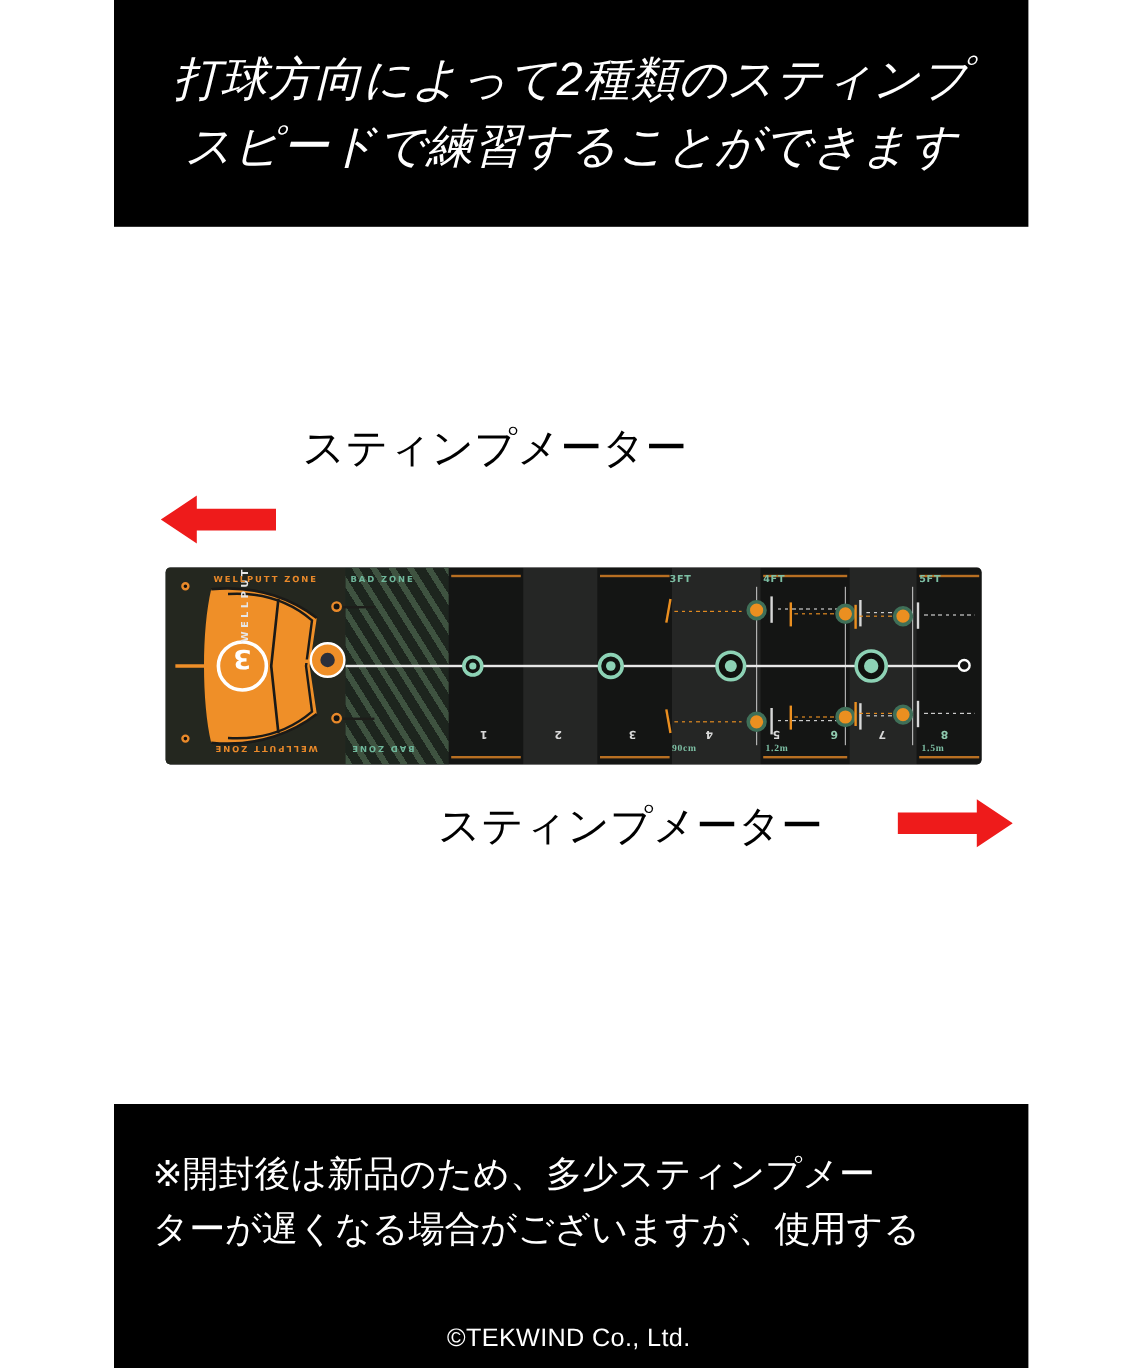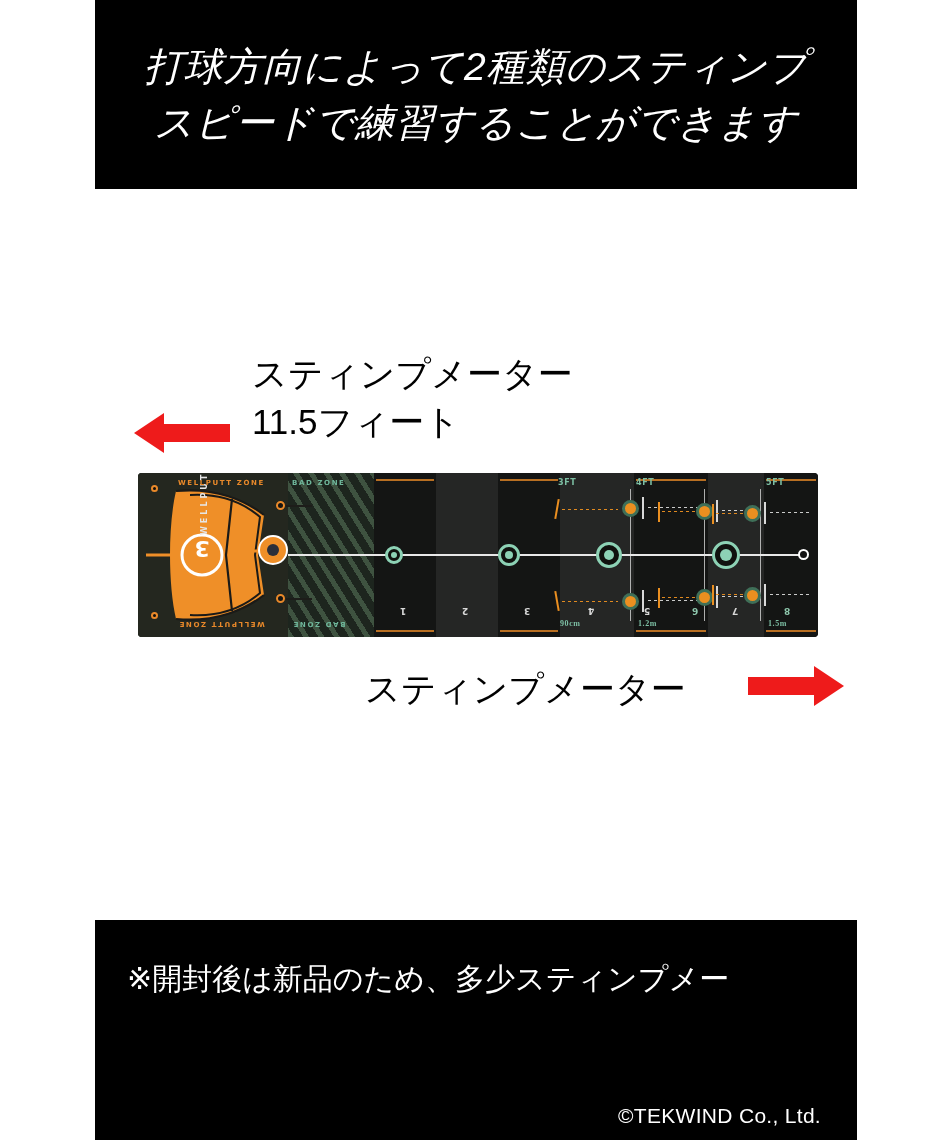--- a/index.html
+++ b/index.html
@@ -51,37 +51,38 @@
     flex-direction: column;
   }
   .note-line {
     font-size: 30px;
     line-height: 46px;
     letter-spacing: 0px;
     white-space: nowrap;
   }
   #copyright {
     margin-top: auto;
-    text-align: right;
+    text-align: center;
     font-size: 21px;
     padding-right: 6px;
     padding-bottom: 2px;
     letter-spacing: 0.3px;
   }
 
   
   .callout {
     position: absolute;
     color: #000000;
   }
   .callout-text {
     font-size: 35px;
     line-height: 48px;
     white-space: nowrap;
     font-weight: 500;
+    text-align: center;
   }
   #callout-top {
     left: 252px;
     top: 350px;
   }
   #callout-bottom {
     left: 365px;
     top: 665px;
   }
 
@@ -285,21 +286,20 @@
 </head>
 <body>
 
 <div class="banner" id="top-banner">
   <div class="banner-line">打球方向によって2種類のスティンプ</div>
   <div class="banner-line">スピードで練習することができます</div>
 </div>
 
 <div class="callout" id="callout-top">
   <div class="callout-text">スティンプメーター</div>
-  <div class="callout-text">11.5フィート</div>
 </div>
 
 <svg class="arrow" id="arrow-left" viewBox="0 0 96 44">
   <polygon points="0,22 30,2 30,13 96,13 96,31 30,31 30,42" fill="#ee1b1b"></polygon>
 </svg>
 
 <div id="mat">
   <div class="mat-inner">
 
     <div id="zone-block">
@@ -442,14 +442,15 @@
 <div class="callout" id="callout-bottom">
   <div class="callout-text">スティンプメーター</div>
 </div>
 
 <svg class="arrow" id="arrow-right" viewBox="0 0 96 44">
   <polygon points="96,22 66,2 66,13 0,13 0,31 66,31 66,42" fill="#ee1b1b"></polygon>
 </svg>
 
 <div class="banner" id="bottom-banner">
   <div class="note-line">※開封後は新品のため、多少スティンプメー</div>
+  <div class="note-line">ターが遅くなる場合がございますが、使用する</div>
   <div id="copyright">©TEKWIND Co., Ltd.</div>
 </div>
 
 </body></html>

